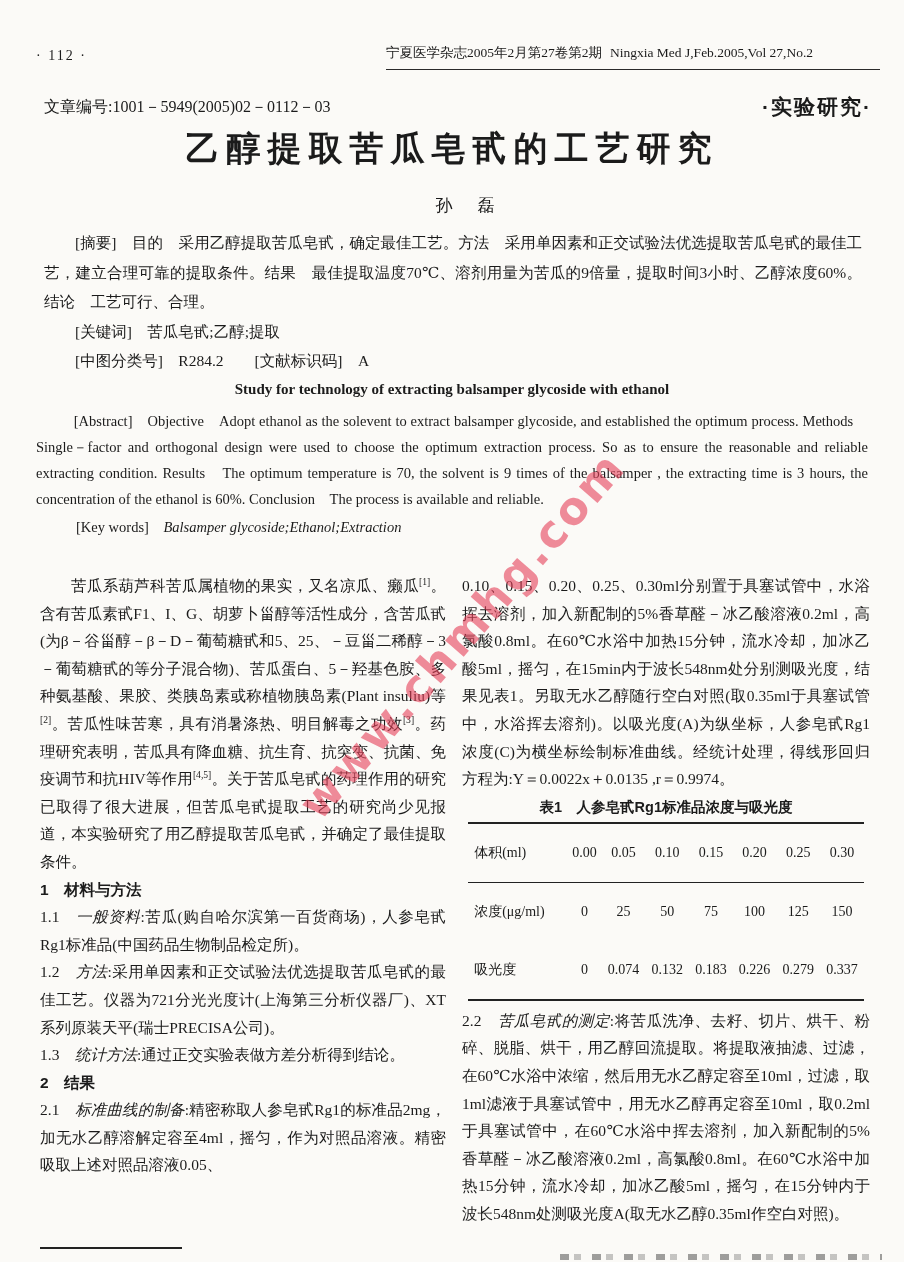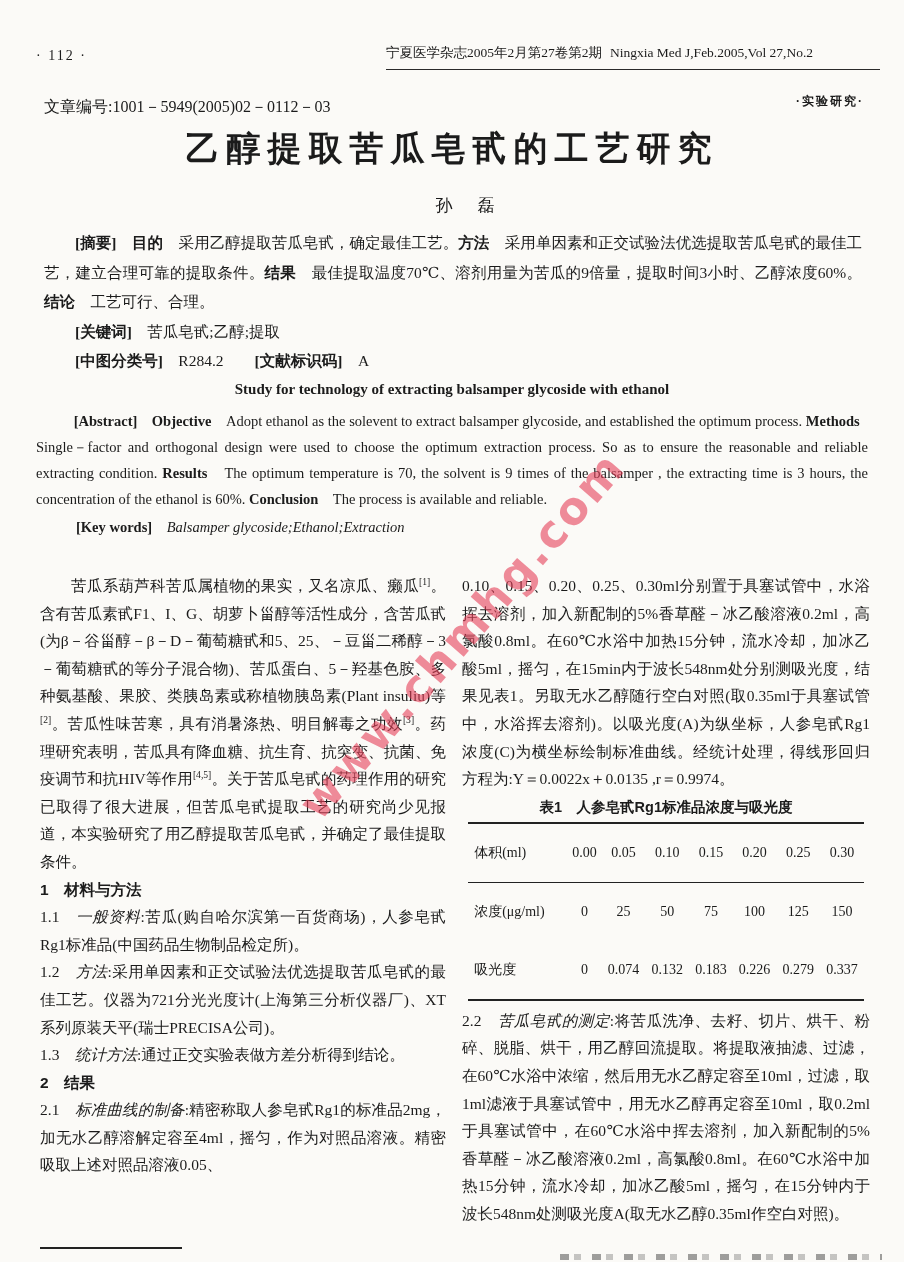--- a/index.html
+++ b/index.html
@@ -2,32 +2,32 @@
 <html><head>
 <meta charset="utf-8">
 <style>
   html,body{margin:0;padding:0;}
   body{
     width:904px;height:1262px;position:relative;overflow:hidden;
     background:#fbfaf7;
     font-family:"Liberation Serif","DejaVu Serif",serif;
     color:#1b1b1b;
   }
-  .b{font-weight:bold;margin-top:35px;}
+  .b{font-weight:normal;margin-top:35px;}
   .i{font-style:italic;}
   .kai{font-style:italic;}
   sup{font-size:0.62em;line-height:0;}
   .abs{position:absolute;}
 
   .page-no{top:48px;left:36px;font-size:14px;letter-spacing:2px;}
   .journal-head{top:44px;left:386px;width:494px;font-size:13.5px;white-space:nowrap;
     border-bottom:1.5px solid #2a2a2a;padding-bottom:7px;}
   .journal-head .en{margin-left:8px;}
   .article-no{top:97px;left:44px;font-size:16px;}
-  .column-tag{top:93px;right:40px;font-size:12px;font-weight:bold;
+  .column-tag{top:93px;right:32px;font-size:21px;font-weight:bold;
     font-family:"Liberation Sans","DejaVu Sans",sans-serif;letter-spacing:2px;}
 
   .paper-title{top:126px;left:0;width:100%;text-align:center;font-size:34px;font-weight:bold;
     font-family:"Liberation Sans","DejaVu Sans",sans-serif;letter-spacing:7px;}
   .author{top:194px;left:0;width:100%;text-align:center;font-size:17px;letter-spacing:4px;padding-left:15px;}
 
   .front-matter{top:228px;left:44px;width:818px;font-size:15.5px;line-height:29.5px;}
   .front-matter p{margin:0;text-align:justify;}
   .fm-abstract{text-indent:2em;}
   .fm-keywords,.fm-clc{text-indent:2em;}

